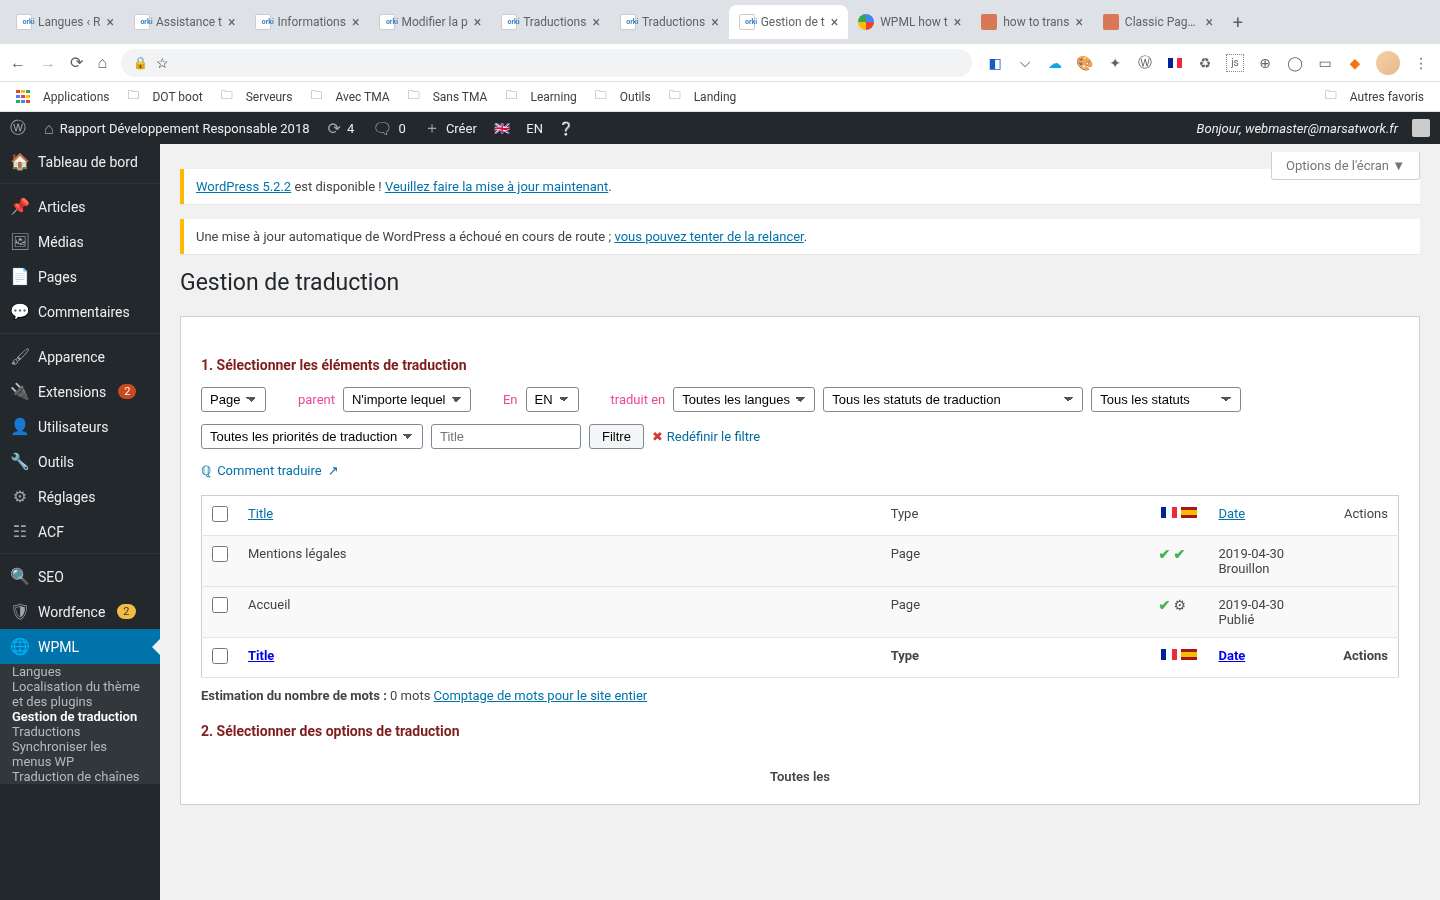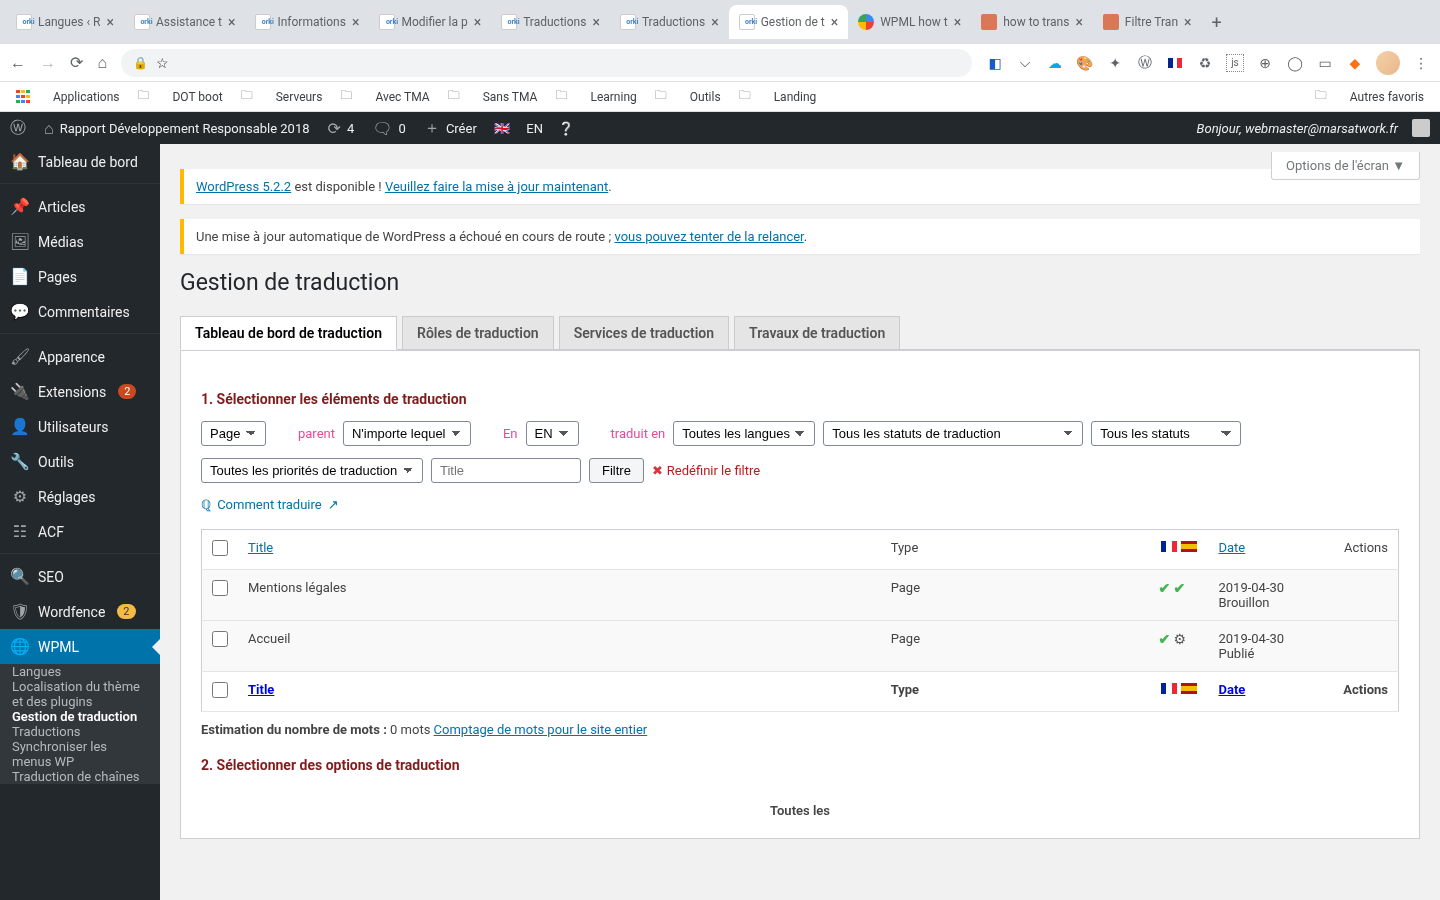--- a/index.html
+++ b/index.html
@@ -22,21 +22,21 @@
 .nav-icon.disabled { color: #bbb; }
 .url-bar { flex: 1; display: flex; align-items: center; gap: 8px; background: #f1f3f4; border-radius: 16px; padding: 0 12px; height: 28px; font-size: 14px; color: #202124; }
 .url-bar .lock { color: #5f6368; font-size: 12px; }
 .url-text { flex: 1; white-space: nowrap; overflow: hidden; text-overflow: ellipsis; color:#5f6368;}
 .url-text b{ color:#202124; font-weight:normal;}
 .ext-icons { display: flex; gap: 12px; align-items: center; }
 .ext-icon { width: 18px; height: 18px; display: flex; align-items: center; justify-content: center; font-size: 14px; cursor: pointer; color: #5f6368;}
 .avatar { width: 24px; height: 24px; border-radius: 50%; background: linear-gradient(135deg,#f5d0a9,#e8b88a); }
 
 .bm-bar { display: flex; align-items: center; height: 30px; padding: 0 10px; gap: 6px; background: #fff; border-bottom: 1px solid #e0e0e0; font-size: 12px; }
-.bm-item { display: flex; align-items: center; gap: 23px; padding: 4px 6px; color: #3c4043; cursor: pointer; }
+.bm-item { display: flex; align-items: center; gap: 13px; padding: 4px 6px; color: #3c4043; cursor: pointer; }
 .bm-folder { color: #5f6368; }
 .bm-right { margin-left: auto; }
 .apps-icon { width:14px; height:14px; display:grid; grid-template-columns:repeat(3,1fr); gap:1px;}
 .apps-icon span{ background:#5f6368; width:100%; height:3px;}
 
 
 .wp-adminbar { display: flex; align-items: center; height: 32px; background: #23282d; color: #eee; font-size: 13px; padding: 0 10px; gap: 18px; }
 .wp-ab-item { display: flex; align-items: center; gap: 6px; color: #eee; cursor: pointer; }
 .wp-ab-right { margin-left: auto; display: flex; align-items: center; gap: 14px; font-style: italic; }
 .wp-icon { font-size: 16px; color: #a0a5aa; }
@@ -141,21 +141,21 @@
         <span class="tab-title">WPML how t</span>
         <span class="tab-close">×</span>
       </div>
       <div class="tab">
         <span class="tab-favicon claude"></span>
         <span class="tab-title">how to trans</span>
         <span class="tab-close">×</span>
       </div>
       <div class="tab">
         <span class="tab-favicon claude"></span>
-        <span class="tab-title">Filtre Tran</span>
+        <span class="tab-title">Classic Pages</span>
         <span class="tab-close">×</span>
       </div>
       <span class="new-tab-btn">+</span>
     </div>
 <div class="nav-bar">
   <span class="nav-icon">←</span>
   <span class="nav-icon disabled">→</span>
   <span class="nav-icon">⟳</span>
   <span class="nav-icon">⌂</span>
   <div class="url-bar">
@@ -337,26 +337,20 @@
     <div class="wp-inner">
       <div class="notice">
         <a href="#">WordPress 5.2.2</a><span> est disponible ! </span><a href="#">Veuillez faire la mise à jour maintenant</a>.
       </div>
       <div class="notice">
         <span>Une mise à jour automatique de WordPress a échoué en cours de route ; </span><a href="#">vous pouvez tenter de la relancer</a>.
       </div>
 
       <h1 class="page-title">Gestion de traduction</h1>
 
-      <div class="nav-tabs" id="nav-tabs">
-          <div class="nav-tab active">Tableau de bord de traduction</div>
-          <div class="nav-tab">Rôles de traduction</div>
-          <div class="nav-tab">Services de traduction</div>
-          <div class="nav-tab">Travaux de traduction</div>
-        </div>
 
       <div class="panel">
         <h2 class="section-title">1. Sélectionner les éléments de traduction</h2>
 
         <div class="filters">
           <select><option>Page</option></select>
           <span class="lbl">parent</span>
           <select><option>N'importe lequel</option></select>
           <span class="lbl">En</span>
           <select><option>EN</option></select>
@@ -364,21 +358,21 @@
           <select style="min-width:140px;"><option>Toutes les langues</option></select>
           <select style="min-width:260px;"><option>Tous les statuts de traduction</option></select>
           <select style="min-width:150px;"><option>Tous les statuts</option></select>
         </div>
         <div class="filters">
           <select style="min-width:220px;"><option>Toutes les priorités de traduction</option></select>
           <input type="text" style="width: 150px;" placeholder="Title">
           <button class="btn">Filtre</button>
           <span class="reset-link">
               <span style="color:#d63638;">✖</span>
-              <span style="color:#b91c1c;">Redéfinir le filtre</span>
+              <span style="color:#0369a1;">Redéfinir le filtre</span>
             </span>
         </div>
 
         <div class="how-to">
           <span style="color:#0073aa;">ℚ</span>
           <span>Comment traduire</span>
           <span>↗</span>
         </div>
 
         <table class="wp-table">

